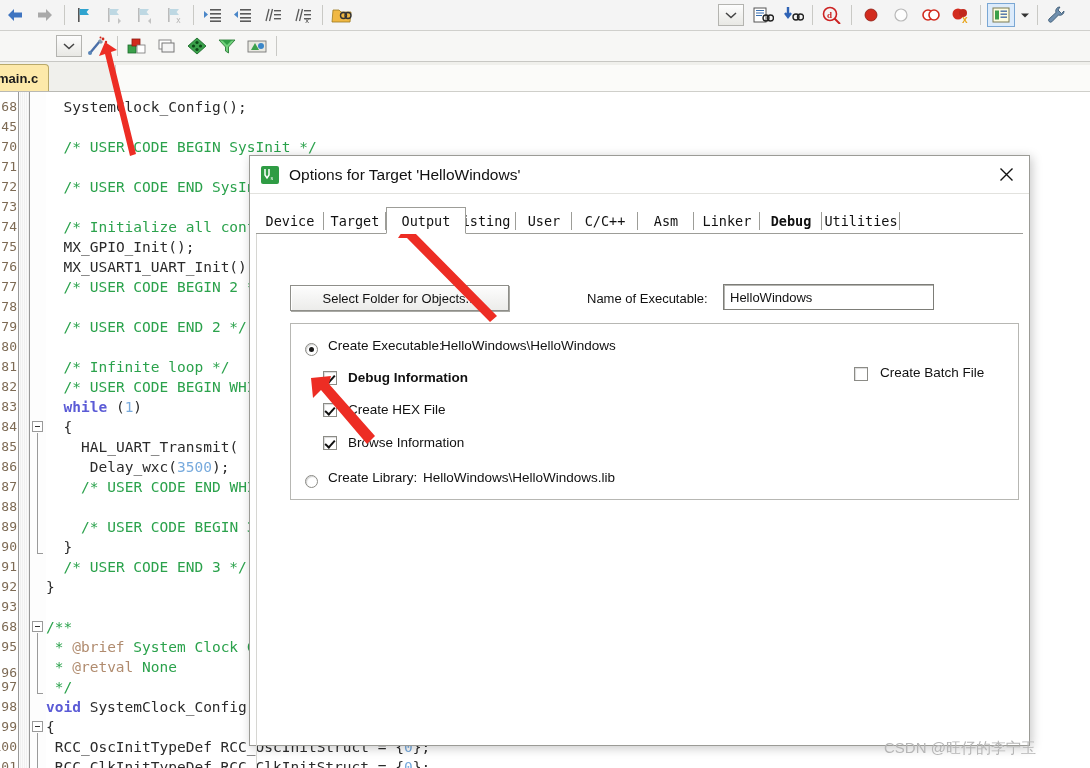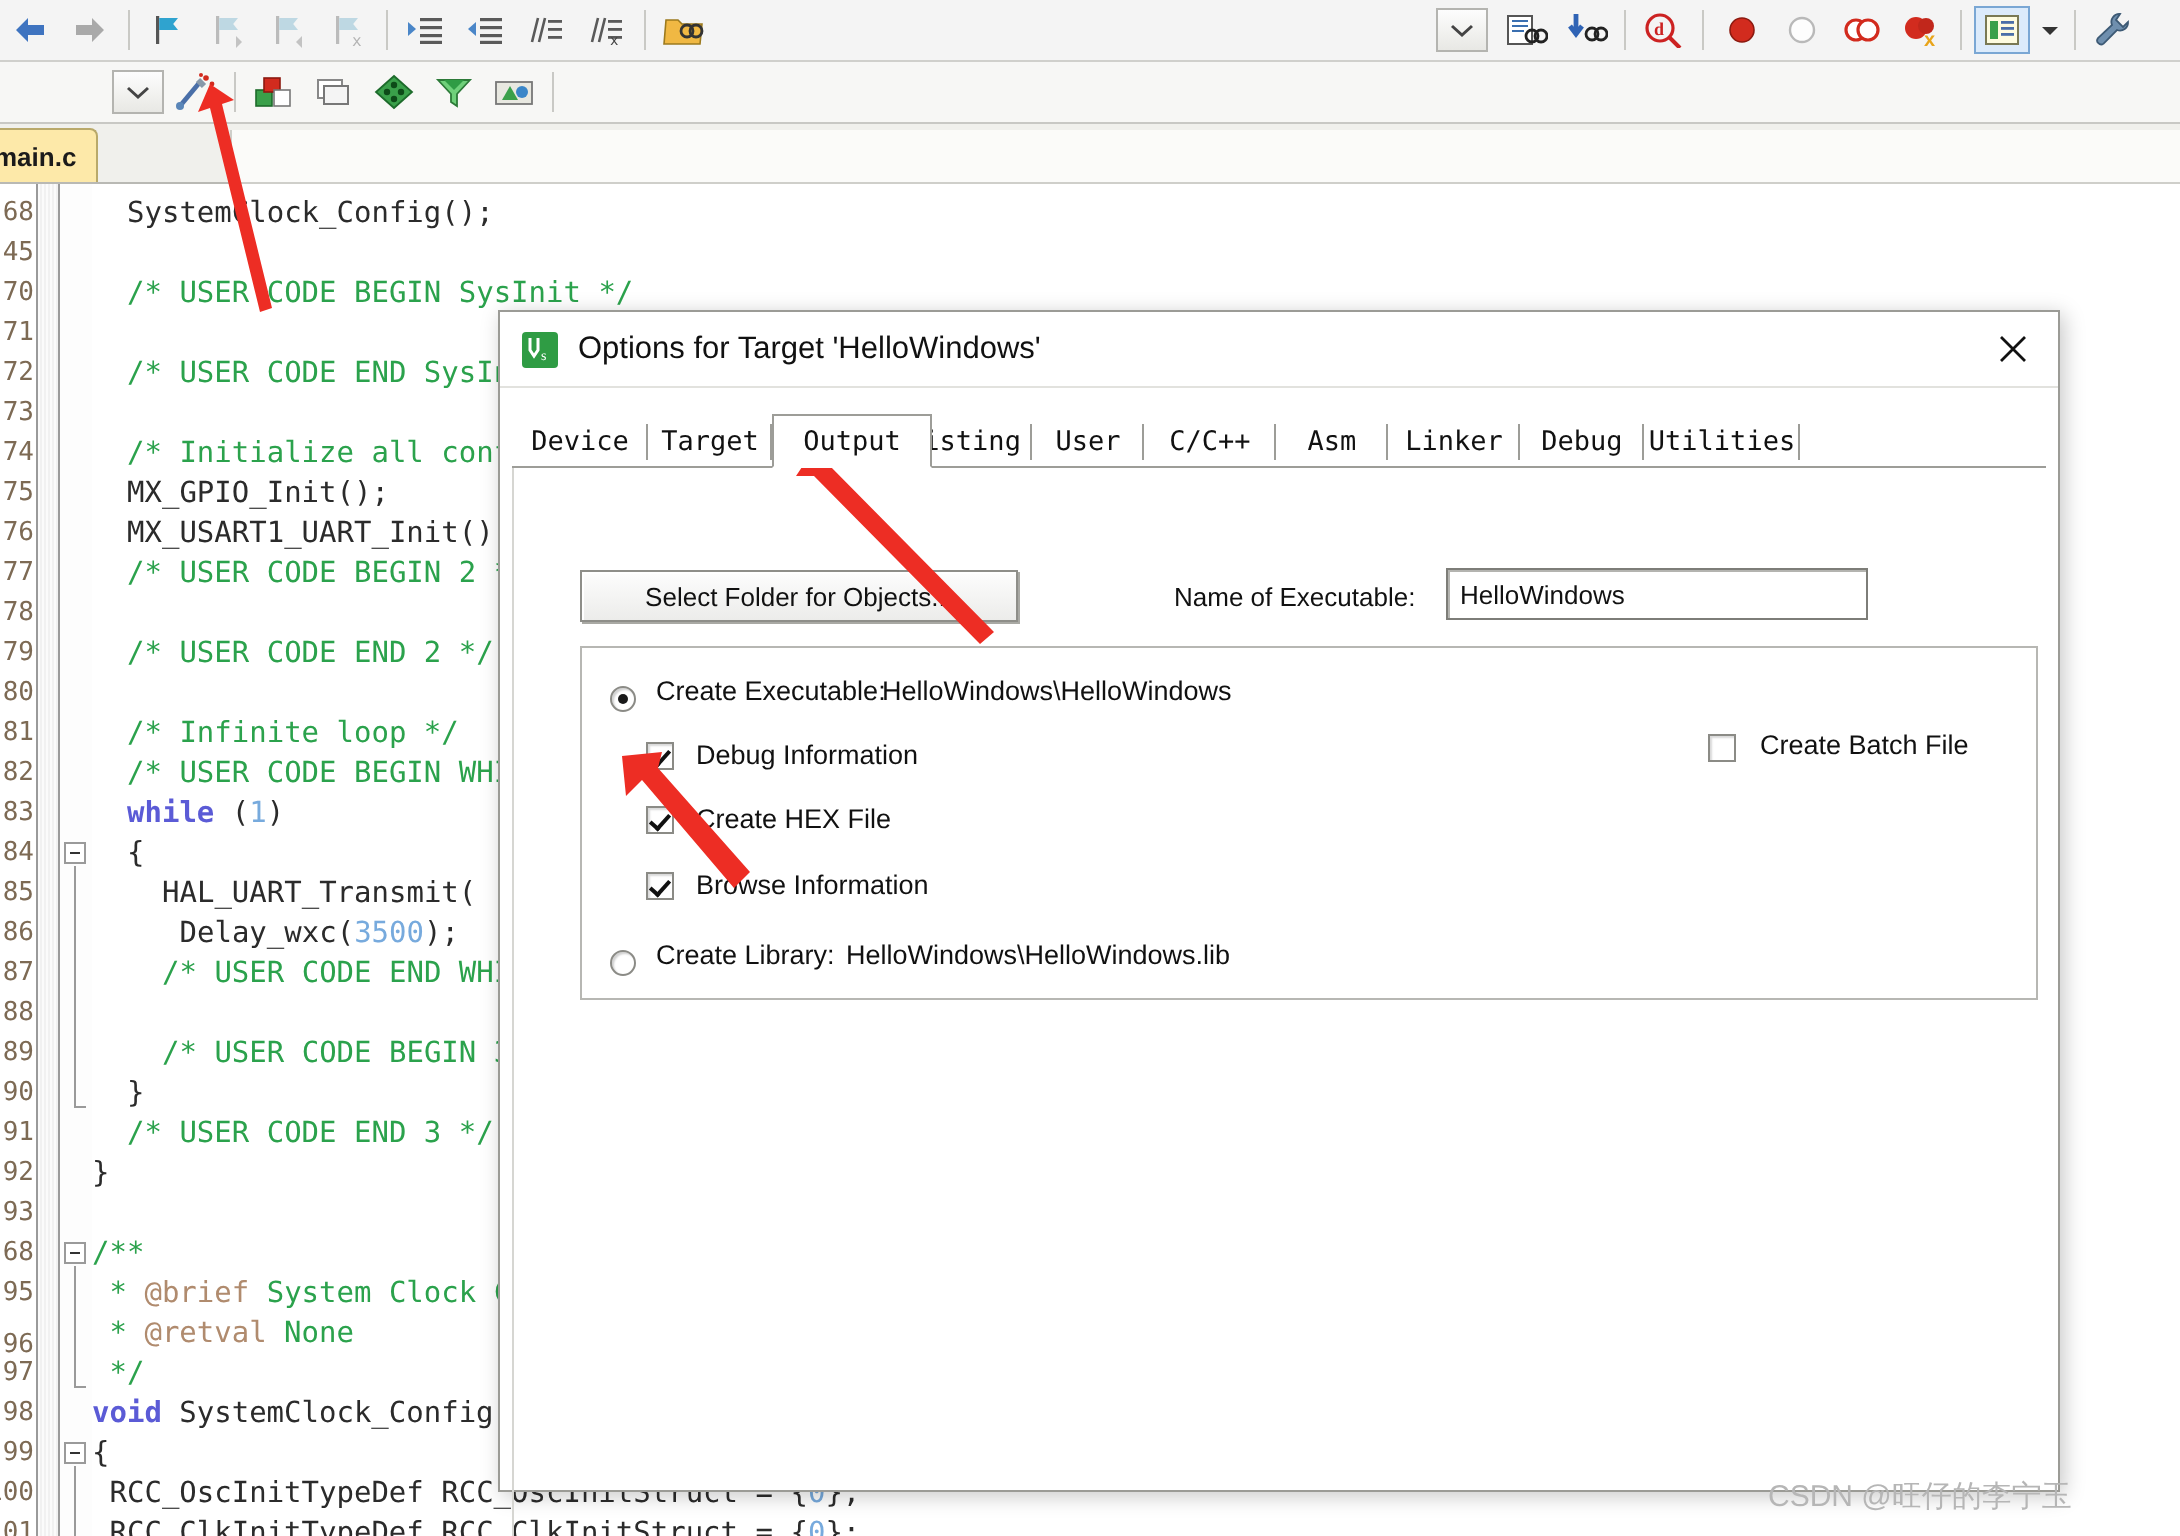--- a/index.html
+++ b/index.html
@@ -594,21 +594,21 @@
             <span class="sepbar"></span>
           </div>
           <div class="dtab" style="left: 382px; width: 56px;">
             <span>Asm</span>
             <span class="sepbar"></span>
           </div>
           <div class="dtab" style="left: 438px; width: 66px;">
             <span>Linker</span>
             <span class="sepbar"></span>
           </div>
-          <div class="dtab" style="left: 504px; width: 62px;">
+          <div class="dtab" style="left: 504px; width: 62px; font-weight: bold;">
             <span>Debug</span>
             <span class="sepbar"></span>
           </div>
           <div class="dtab" style="left: 566px; width: 78px;">
             <span>Utilities</span>
             <span class="sepbar"></span>
           </div>
         </div>
       <div id="dlg-tabline"></div>
 
@@ -620,21 +620,21 @@
 
         <div id="inp-nameexec">HelloWindows</div>
 
         <div id="groupbox">
 
           <div class="radio-outer on" style="left:14px; top:19px;"></div>
           <div class="gtext" style="left:37px; top:14px;">Create Executable:</div>
           <div class="gtext" style="left:150px; top:14px;">HelloWindows\HelloWindows</div>
 
           <div class="cbox on" style="left:32px; top:47px;"></div>
-          <div class="gtext" style="left:57px; top:46px;">Debug Information</div>
+          <div class="gtext" style="left:57px; top:46px;font-weight:bold;">Debug Information</div>
 
           <div class="cbox on" style="left:32px; top:79px;"></div>
           <div class="gtext" style="left:57px; top:78px;">Create HEX File</div>
 
           <div class="cbox on" style="left:32px; top:112px;"></div>
           <div class="gtext" style="left:57px; top:111px;">Browse Information</div>
 
           <div class="cbox" style="left:563px; top:43px;"></div>
           <div class="gtext" style="left:589px; top:41px;">Create Batch File</div>
 

